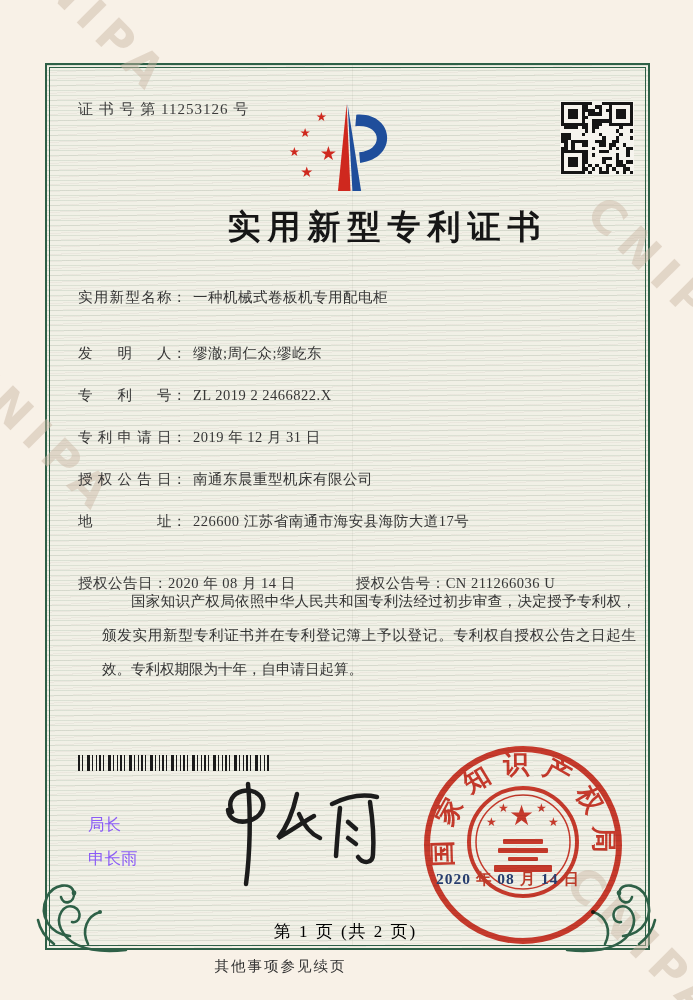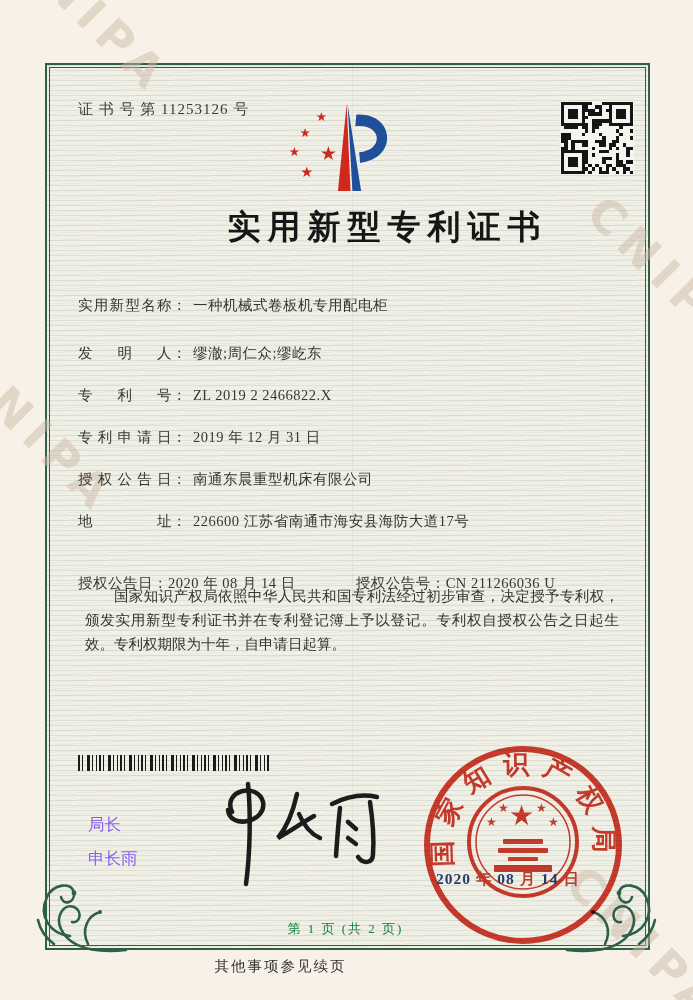--- a/index.html
+++ b/index.html
@@ -36,22 +36,22 @@
     text-align:center;font-size:33px;font-weight:bold;color:#161616;
     letter-spacing:7px;text-indent:7px;white-space:nowrap;
   }
 
   .frow{position:absolute;left:78px;z-index:2;font-size:14.5px;color:#363636;white-space:nowrap;letter-spacing:.5px;}
   .flabel{display:inline-block;width:94px;text-align:justify;text-align-last:justify;vertical-align:bottom;}
   .fcolon{margin-right:6px;}
   .grant-no{margin-left:60px;}
 
   .paras{
-    position:absolute;left:85px;top:584px;width:534px;z-index:2;
-    font-size:14.5px;line-height:24px;color:#333;text-align:justify;
+    position:absolute;left:102px;top:584px;width:534px;z-index:2;
+    font-size:14.5px;line-height:34px;color:#333;text-align:justify;
   }
   .paras p{margin:0;text-indent:2em;}
 
   .barcode{
     position:absolute;left:78px;top:755px;width:192px;height:16px;z-index:2;
     background:repeating-linear-gradient(90deg,
       #1a1a1a 0 2px, transparent 2px 4px,
       #1a1a1a 4px 5px, transparent 5px 9px,
       #1a1a1a 9px 12px, transparent 12px 14px,
       #1a1a1a 14px 15px, transparent 15px 18px,
@@ -59,21 +59,21 @@
   }
 
   .signer{position:absolute;left:88px;top:808px;z-index:2;font-size:16.5px;color:#8b5cf6;line-height:34px;}
   .sign-svg{position:absolute;left:196px;top:772px;z-index:2;}
 
   .seal{position:absolute;left:420px;top:742px;z-index:3;opacity:.92;mix-blend-mode:multiply;}
   .seal-date{position:absolute;left:436px;top:869px;z-index:4;font-size:15.5px;font-weight:bold;letter-spacing:1px;white-space:nowrap;}
   .d-num{color:#273d6e;margin-top:31px;}
   .d-cjk{color:#bb3a28;}
 
-  .page-info{position:absolute;left:45px;width:601px;top:920px;z-index:2;text-align:center;font-size:13px;color:#15803d;letter-spacing:2px;}
+  .page-info{position:absolute;left:45px;width:601px;top:920px;z-index:2;text-align:center;font-size:17px;color:#000000;letter-spacing:2px;}
   .footer-note{position:absolute;left:0;width:561px;top:957px;z-index:2;text-align:center;font-size:14.5px;color:#333;letter-spacing:2px;}
 
   .flourish{position:absolute;z-index:2;line-height:0;}
   .flourish.bl{left:28px;top:872px;}
   .flourish.br{left:565px;top:872px;transform:scaleX(-1);}
 </style>
 </head>
 <body>
 
 <div class="watermark" style="left:-8px;top:-12px;">CNIPA</div>
@@ -232,21 +232,21 @@
       <rect x="15" y="1" width="5" height="5" fill="#f6f4ee"></rect>
       <rect x="16" y="2" width="3" height="3" fill="#151515"></rect>
       <rect x="0" y="14" width="7" height="7" fill="#151515"></rect>
       <rect x="1" y="15" width="5" height="5" fill="#f6f4ee"></rect>
       <rect x="2" y="16" width="3" height="3" fill="#151515"></rect>
     </svg>
 </div>
 
 <div class="title">实用新型专利证书</div>
 
-<div class="frow" style="top:288px;margin-top:8px;">
+<div class="frow" style="top:288px;">
   <span class="flabel">实用新型名称</span><span class="fcolon">：</span><span>一种机械式卷板机专用配电柜</span>
 </div>
 <div class="frow" style="top:344px;">
   <span class="flabel">发明人</span><span class="fcolon">：</span><span>缪澈;周仁众;缪屹东</span>
 </div>
 <div class="frow" style="top:386px;">
   <span class="flabel">专利号</span><span class="fcolon">：</span><span>ZL 2019 2 2466822.X</span>
 </div>
 <div class="frow" style="top:428px;">
   <span class="flabel">专利申请日</span><span class="fcolon">：</span><span>2019 年 12 月 31 日</span>

